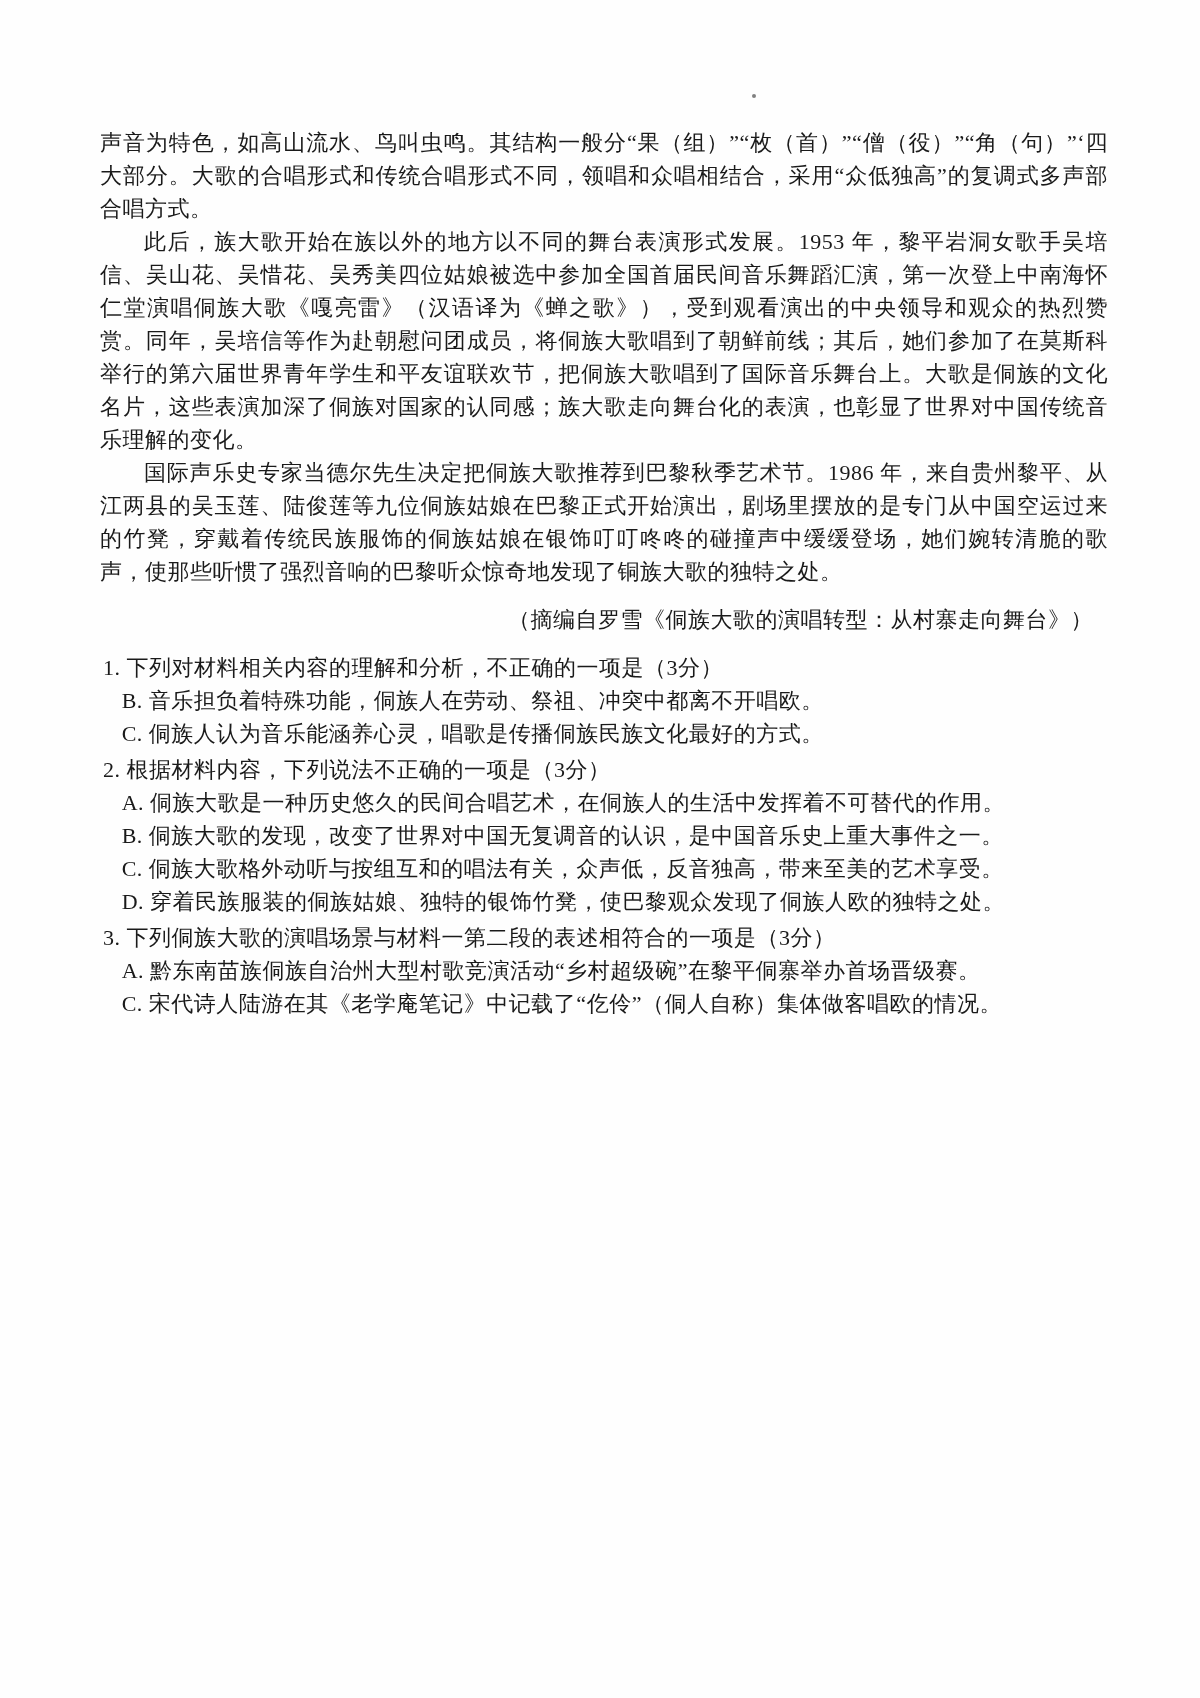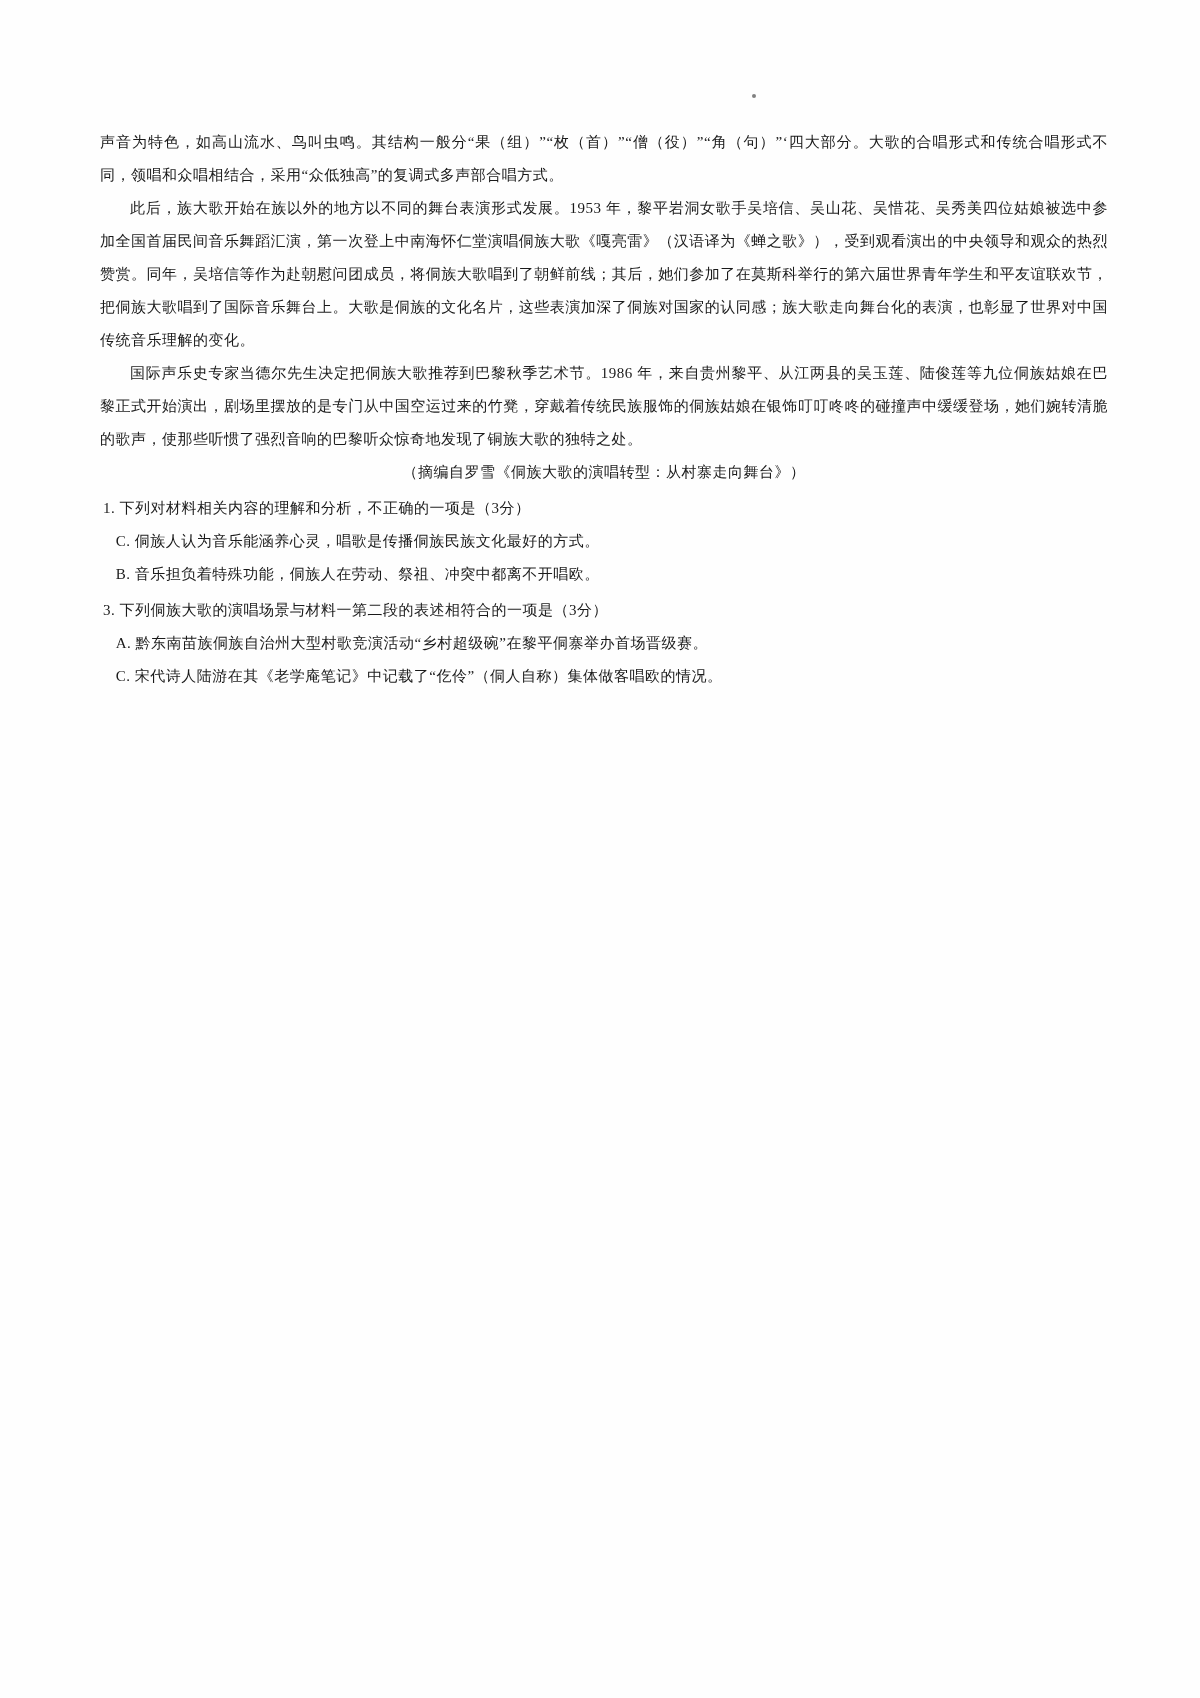--- a/index.html
+++ b/index.html
@@ -14,35 +14,35 @@
     background: #fefefe;
     overflow: hidden;
     font-family: "Liberation Serif", "DejaVu Serif", serif;
     color: #1a1a1a;
   }
   .content {
     position: absolute;
     left: 100px;
     top: 126px;
     width: 1008px;
-    font-size: 15px;
+    font-size: 22px;
     line-height: 33px;
     text-align: justify;
     letter-spacing: 0.5px;
   }
   .para {
     margin: 0;
     padding: 0;
   }
   .para.indent {
     text-indent: 2em;
   }
   .attribution {
-    margin: 0;
-    text-align: center;
+    margin: 15px;
+    text-align: right;
     text-indent: 0;
   }
   .question {
     margin: 3px;
   }
   .stem {
     margin: 0;
     text-indent: 0;
   }
   .option {
@@ -71,24 +71,31 @@
   <div class="content">
 
     <p class="para no-indent">声音为特色，如高山流水、鸟叫虫鸣。其结构一般分“果（组）”“枚（首）”“僧（役）”“角（句）”‘四大部分。大歌的合唱形式和传统合唱形式不同，领唱和众唱相结合，采用“众低独高”的复调式多声部合唱方式。</p>
     <p class="para indent">此后，族大歌开始在族以外的地方以不同的舞台表演形式发展。1953 年，黎平岩洞女歌手吴培信、吴山花、吴惜花、吴秀美四位姑娘被选中参加全国首届民间音乐舞蹈汇演，第一次登上中南海怀仁堂演唱侗族大歌《嘎亮雷》（汉语译为《蝉之歌》），受到观看演出的中央领导和观众的热烈赞赏。同年，吴培信等作为赴朝慰问团成员，将侗族大歌唱到了朝鲜前线；其后，她们参加了在莫斯科举行的第六届世界青年学生和平友谊联欢节，把侗族大歌唱到了国际音乐舞台上。大歌是侗族的文化名片，这些表演加深了侗族对国家的认同感；族大歌走向舞台化的表演，也彰显了世界对中国传统音乐理解的变化。</p>
     <p class="para indent">国际声乐史专家当德尔先生决定把侗族大歌推荐到巴黎秋季艺术节。1986 年，来自贵州黎平、从江两县的吴玉莲、陆俊莲等九位侗族姑娘在巴黎正式开始演出，剧场里摆放的是专门从中国空运过来的竹凳，穿戴着传统民族服饰的侗族姑娘在银饰叮叮咚咚的碰撞声中缓缓登场，她们婉转清脆的歌声，使那些听惯了强烈音响的巴黎听众惊奇地发现了铜族大歌的独特之处。</p>
 
     <p class="attribution">（摘编自罗雪《侗族大歌的演唱转型：从村寨走向舞台》）</p>
 
     <div class="question">
       <p class="stem">1. 下列对材料相关内容的理解和分析，不正确的一项是（3分）</p>
+      <p class="option">B. 音乐担负着特殊功能，侗族人在劳动、祭祖、冲突中都离不开唱欧。</p>
       <p class="option">C. 侗族人认为音乐能涵养心灵，唱歌是传播侗族民族文化最好的方式。</p>
-      <p class="option">B. 音乐担负着特殊功能，侗族人在劳动、祭祖、冲突中都离不开唱欧。</p>
     </div>
 
+    <div class="question">
+      <p class="stem">2. 根据材料内容，下列说法不正确的一项是（3分）</p>
+      <p class="option">A. 侗族大歌是一种历史悠久的民间合唱艺术，在侗族人的生活中发挥着不可替代的作用。</p>
+      <p class="option">B. 侗族大歌的发现，改变了世界对中国无复调音的认识，是中国音乐史上重大事件之一。</p>
+      <p class="option">C. 侗族大歌格外动听与按组互和的唱法有关，众声低，反音独高，带来至美的艺术享受。</p>
+      <p class="option">D. 穿着民族服装的侗族姑娘、独特的银饰竹凳，使巴黎观众发现了侗族人欧的独特之处。</p>
+    </div>
 
     <div class="question">
       <p class="stem">3. 下列侗族大歌的演唱场景与材料一第二段的表述相符合的一项是（3分）</p>
       <p class="option">A. 黔东南苗族侗族自治州大型村歌竞演活动“乡村超级碗”在黎平侗寨举办首场晋级赛。</p>
       <p class="option">C. 宋代诗人陆游在其《老学庵笔记》中记载了“仡伶”（侗人自称）集体做客唱欧的情况。</p>
     </div>
 
   </div>
 </div>
 

